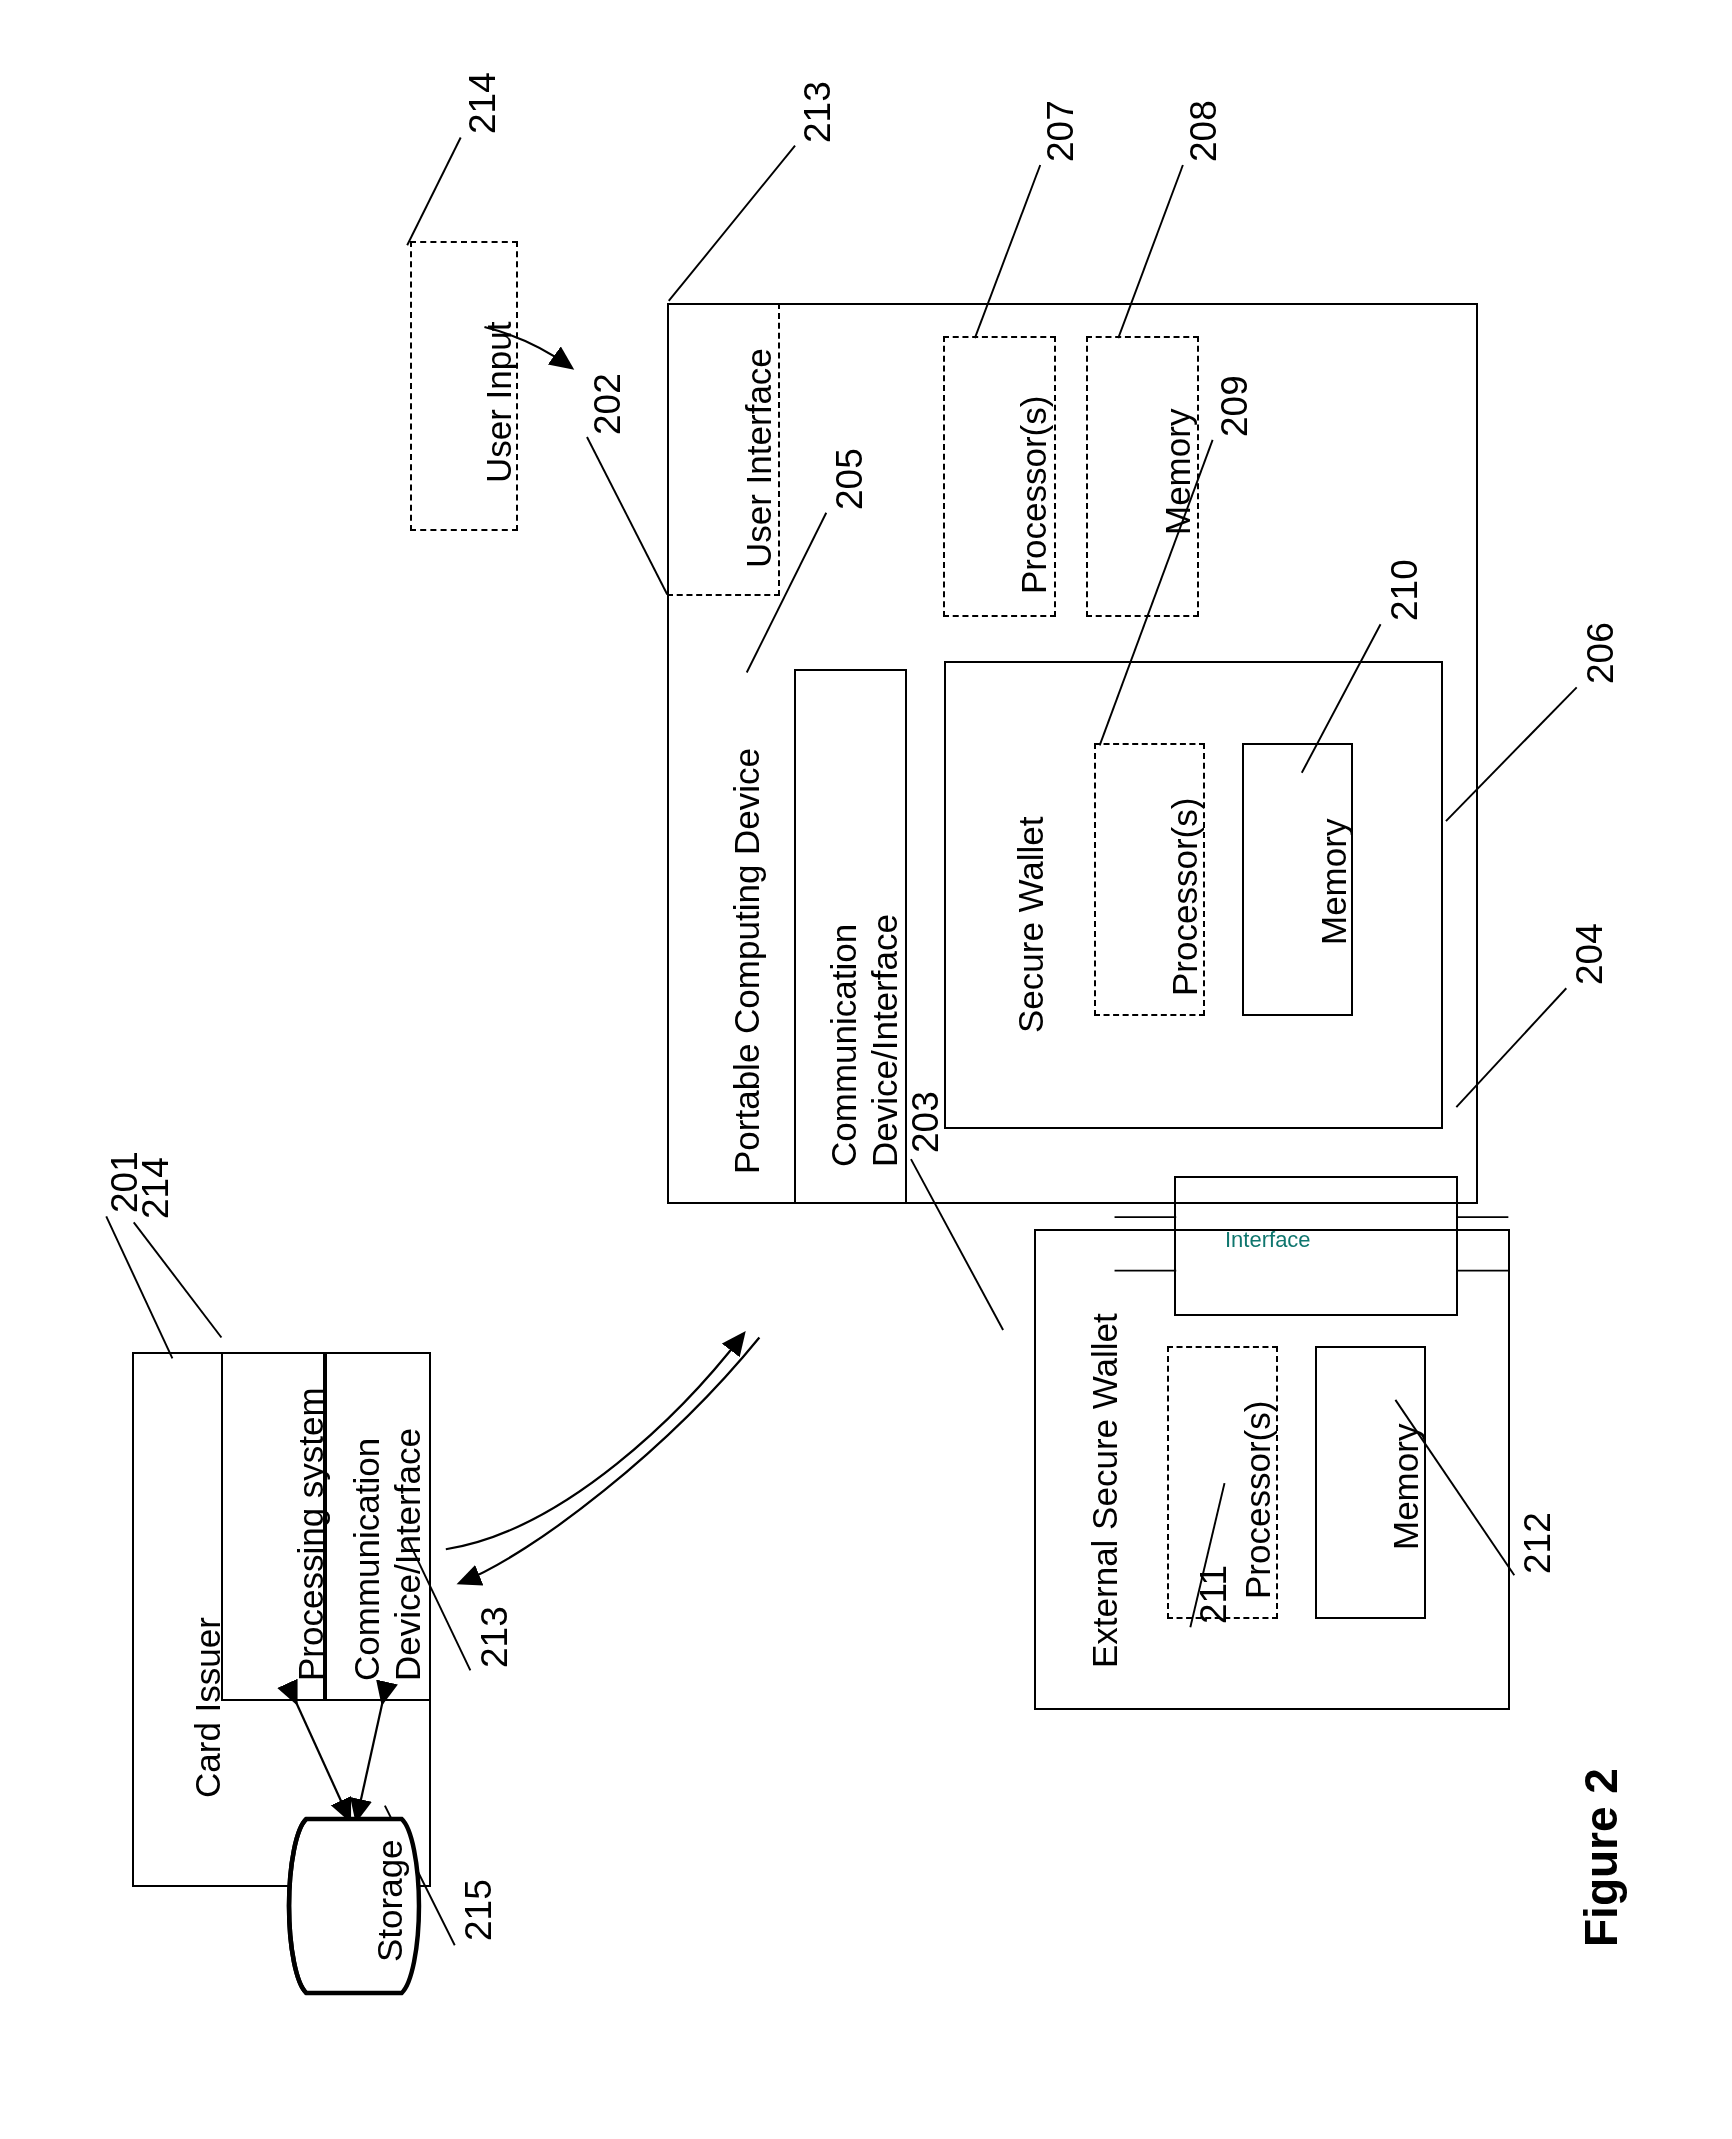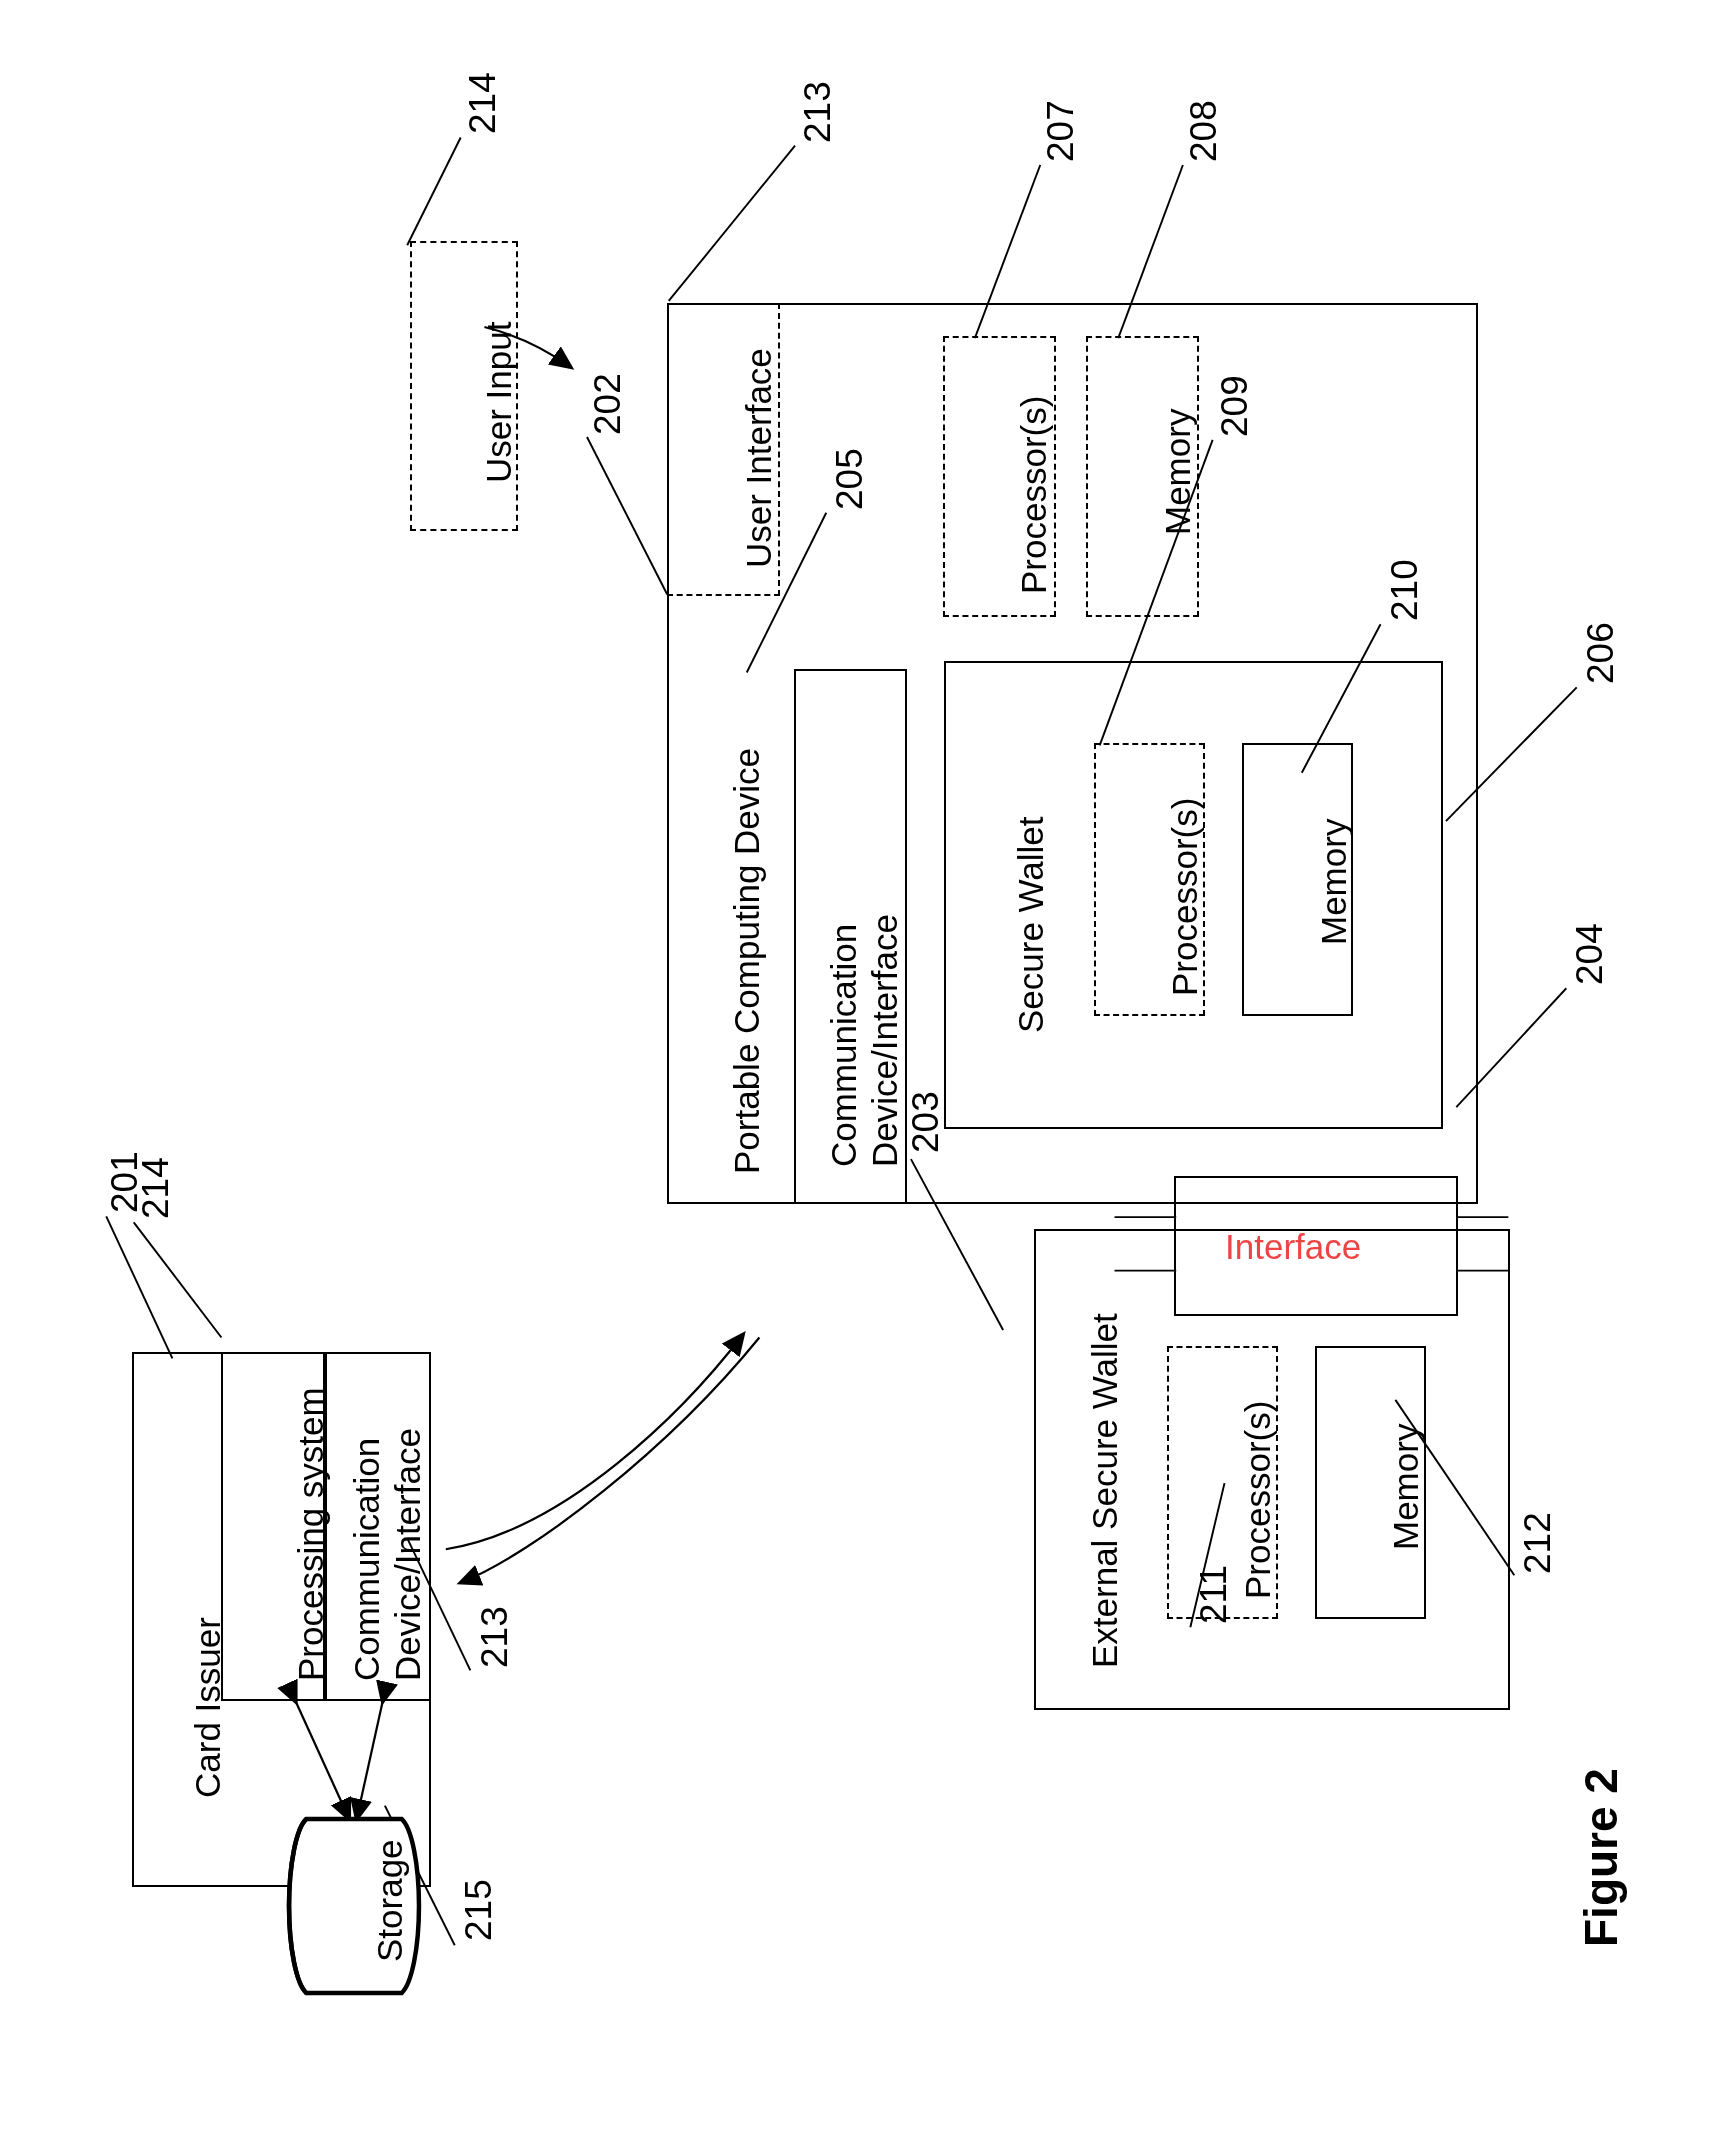--- a/index.html
+++ b/index.html
@@ -37,22 +37,22 @@
     white-space: nowrap;
     font-size: 35px;
     line-height: 1.14;
     letter-spacing: 0px;
     color: #000;
   }
   .vlabel.two-line { line-height: 1.18; }
   .hlabel {
     position: absolute;
     white-space: nowrap;
-    font-size: 35px;
-    color: #ef4444;
+    font-size: 22px;
+    color: #0f766e;
   }
   
   .ref {
     position: absolute;
     transform-origin: 0 0;
     transform: rotate(-90deg);
     white-space: nowrap;
     font-size: 37px;
     color: #000;
   }

